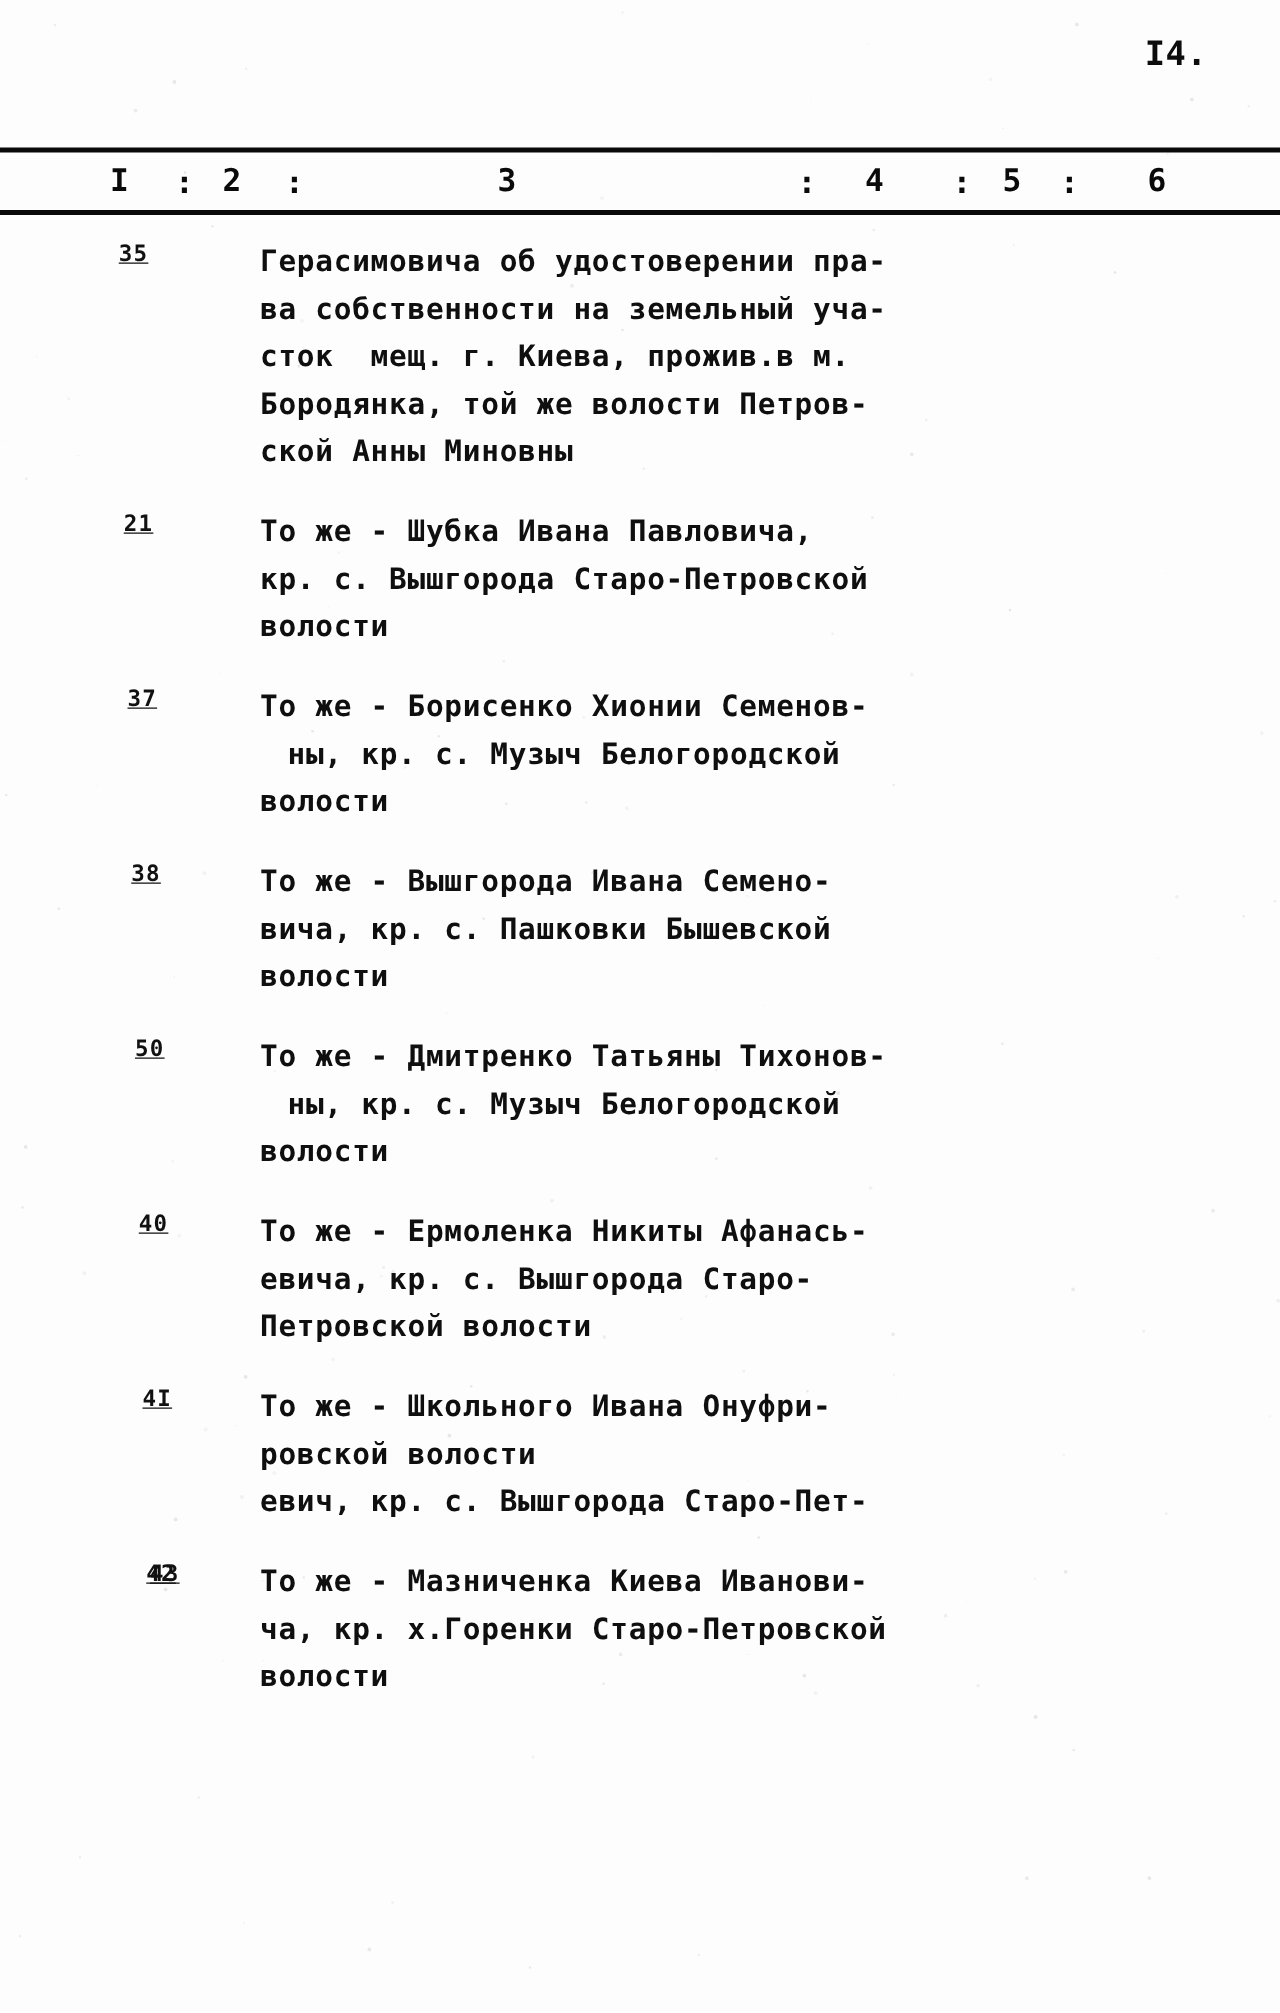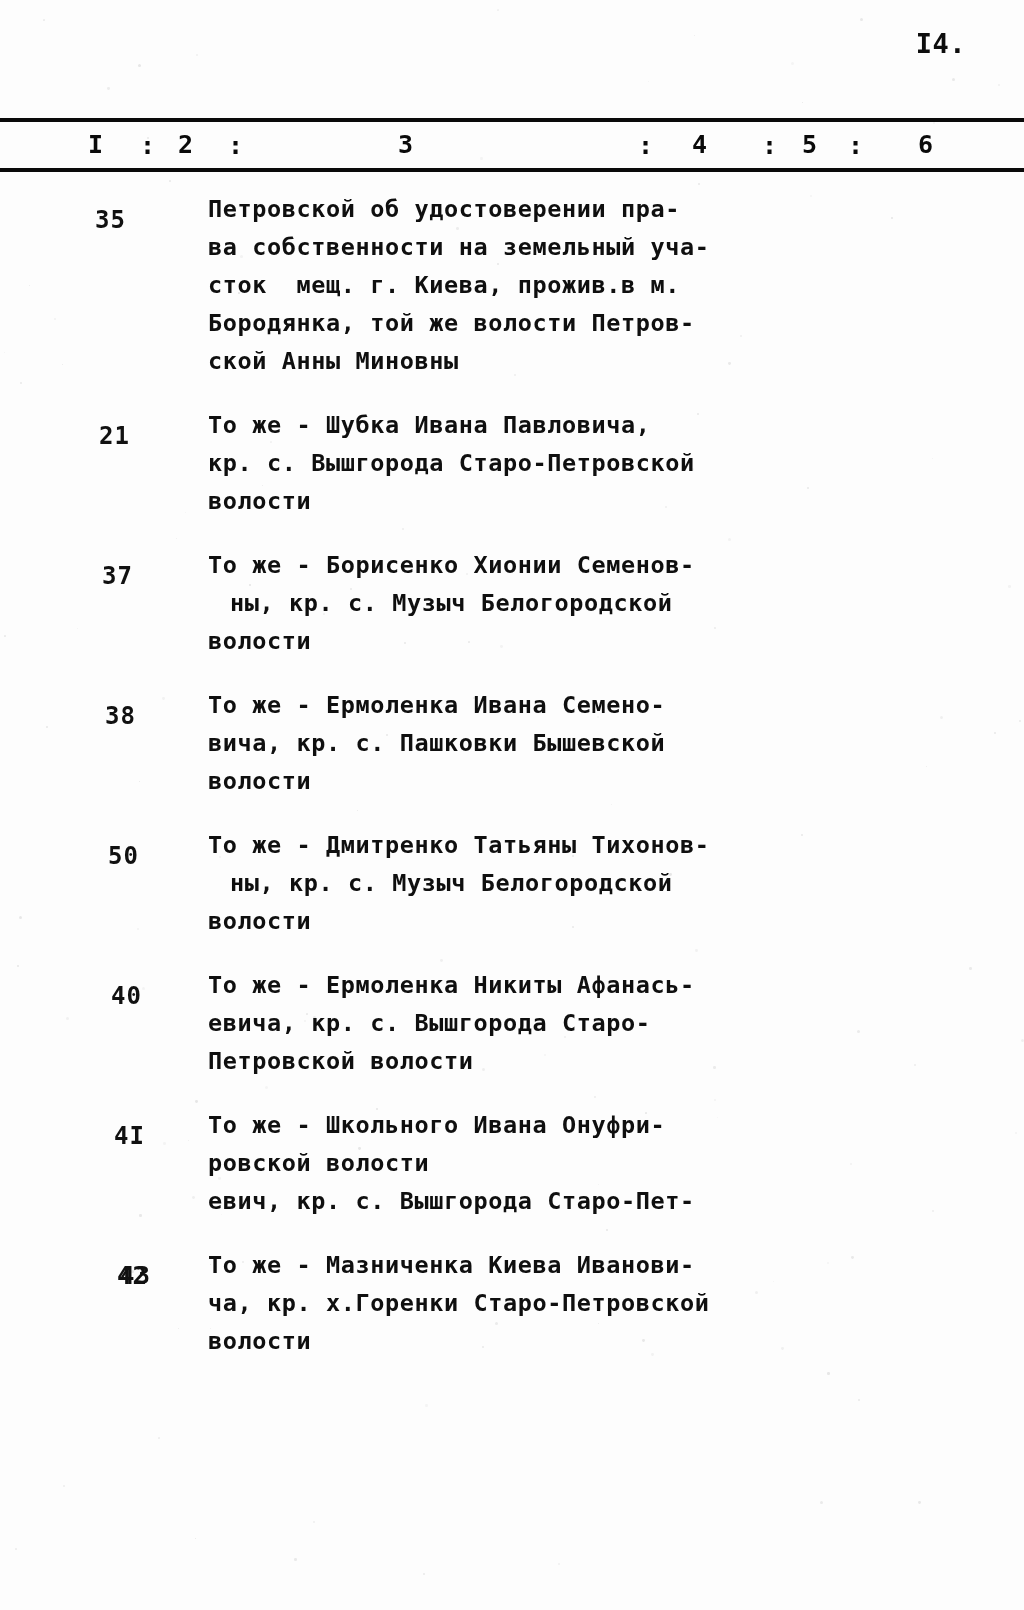--- a/index.html
+++ b/index.html
@@ -84,25 +84,26 @@
     left: 0;
     top: 190px;
     right: 0;
   }
   .entry {
     position: relative;
     margin-bottom: 26px;
   }
   .entry-num {
     position: absolute;
-    top: 16px;
-    font-size: 24px;
+    top: 3px;
+    font-size: 18px;
     font-weight: 600;
     color: #111111;
     letter-spacing: 1px;
+    text-decoration: underline;
   }
   .entry-body {
     margin-left: 208px;
     font-size: 23.5px;
     line-height: 38px;
     font-weight: 600;
     color: #0f0f0f;
     letter-spacing: 0.6px;
     white-space: pre;
   }
@@ -283,33 +284,33 @@
         <div class="sep" style="left: 228px;">:</div>
         <div class="sep" style="left: 638px;">:</div>
         <div class="sep" style="left: 762px;">:</div>
         <div class="sep" style="left: 848px;">:</div>
       </div>
   </div>
 
   <div class="entries" id="entries">
       <div class="entry">
         <div class="entry-num" style="left: 95px;">35</div>
-        <div class="entry-body"><span class="ln">Петровской об удостоверении пра-</span><span class="ln">ва собственности на земельный уча-</span><span class="ln">сток  мещ. г. Киева, прожив.в м.</span><span class="ln">Бородянка, той же волости Петров-</span><span class="ln">ской Анны Миновны</span></div>
+        <div class="entry-body"><span class="ln">Герасимовича об удостоверении пра-</span><span class="ln">ва собственности на земельный уча-</span><span class="ln">сток  мещ. г. Киева, прожив.в м.</span><span class="ln">Бородянка, той же волости Петров-</span><span class="ln">ской Анны Миновны</span></div>
       </div>
       <div class="entry">
         <div class="entry-num" style="left: 99px;">21</div>
         <div class="entry-body"><span class="ln">То же - Шубка Ивана Павловича,</span><span class="ln">кр. с. Вышгорода Старо-Петровской</span><span class="ln">волости</span></div>
       </div>
       <div class="entry">
         <div class="entry-num" style="left: 102px;">37</div>
         <div class="entry-body"><span class="ln">То же - Борисенко Хионии Семенов-</span><span class="ln ind">ны, кр. с. Музыч Белогородской</span><span class="ln">волости</span></div>
       </div>
       <div class="entry">
         <div class="entry-num" style="left: 105px;">38</div>
-        <div class="entry-body"><span class="ln">То же - Ермоленка Ивана Семено-</span><span class="ln">вича, кр. с. Пашковки Бышевской</span><span class="ln">волости</span></div>
+        <div class="entry-body"><span class="ln">То же - Вышгорода Ивана Семено-</span><span class="ln">вича, кр. с. Пашковки Бышевской</span><span class="ln">волости</span></div>
       </div>
       <div class="entry">
         <div class="entry-num" style="left: 108px;">50</div>
         <div class="entry-body"><span class="ln">То же - Дмитренко Татьяны Тихонов-</span><span class="ln ind">ны, кр. с. Музыч Белогородской</span><span class="ln">волости</span></div>
       </div>
       <div class="entry">
         <div class="entry-num" style="left: 111px;">40</div>
         <div class="entry-body"><span class="ln">То же - Ермоленка Никиты Афанась-</span><span class="ln">евича, кр. с. Вышгорода Старо-</span><span class="ln">Петровской волости</span></div>
       </div>
       <div class="entry">

